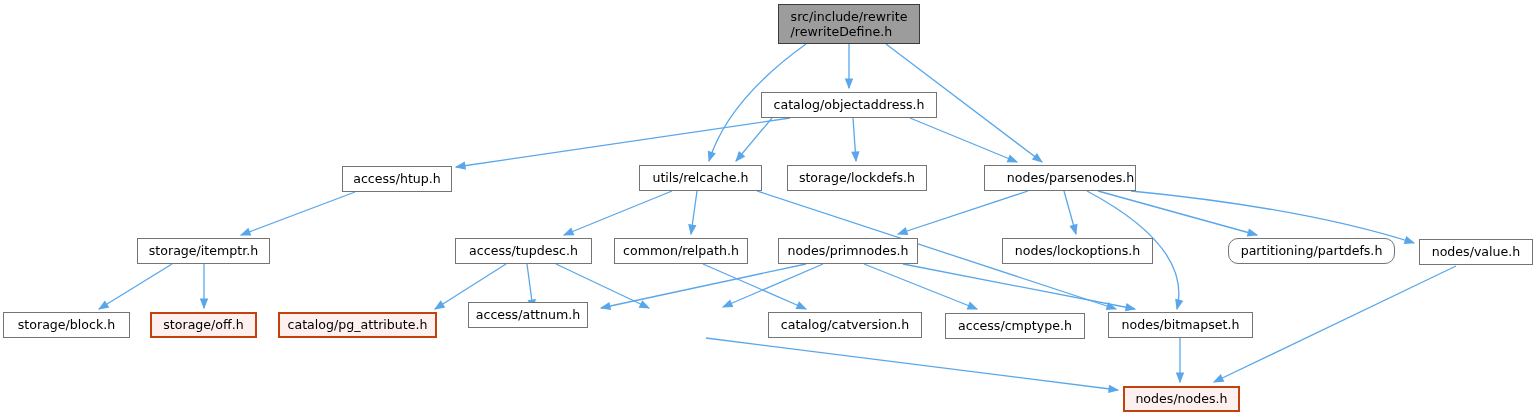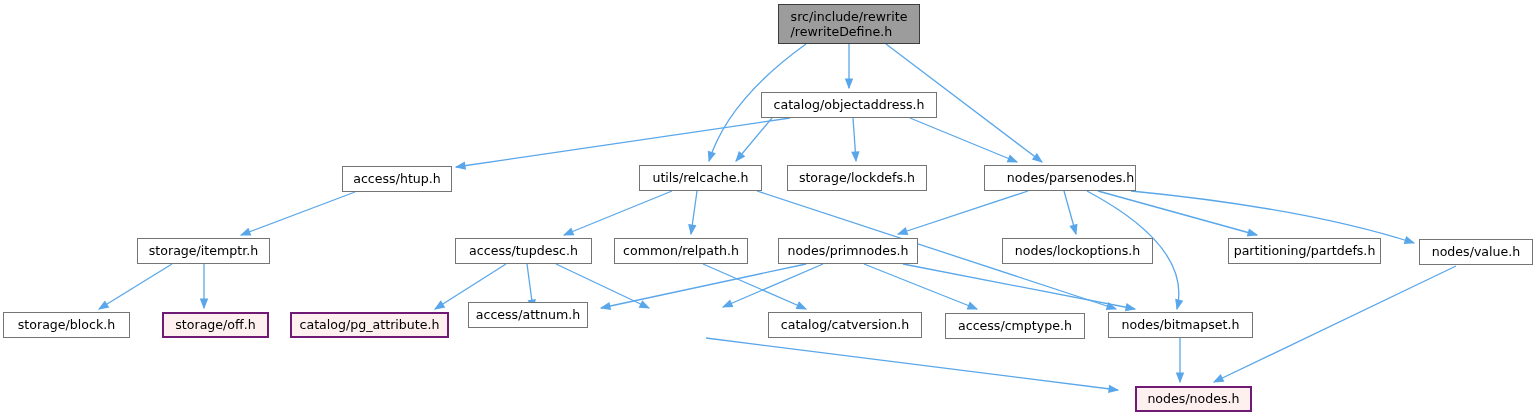--- a/index.html
+++ b/index.html
@@ -24,22 +24,21 @@
     white-space:pre-line;
     cursor:pointer;
   }
   .node.current{
     background:#9c9c9c;
     border:1px solid #3c3c3c;
     cursor:default;
   }
   .node.truncated{
     background:#fff0f0;
-    border:2px solid #701a75;
-    margin-left:12px;
+    border:2px solid #c2410c;
   }
 </style>
 </head>
 <body>
 
 <div id="graph">
   <svg id="edges" xmlns="http://www.w3.org/2000/svg">
       <defs>
         <marker id="arrow" viewBox="0 0 12 10" refX="10" refY="5" markerWidth="12" markerHeight="10" markerUnits="userSpaceOnUse" orient="auto">
           <path d="M0.5,0.8 L11.2,5 L0.5,9.2 Z" fill="#59a7ea"></path>
@@ -80,21 +79,21 @@
     <div class="node" style="left: 761px; top: 92px; width: 176px; height: 26px;">catalog/objectaddress.h</div>
     <div class="node" style="left: 342px; top: 166px; width: 110px; height: 26px;">access/htup.h</div>
     <div class="node" style="left: 639px; top: 165px; width: 123px; height: 26px;">utils/relcache.h</div>
     <div class="node" style="left: 787px; top: 165px; width: 140px; height: 26px;">storage/lockdefs.h</div>
     <div class="node" style="left: 984px; top: 165px; width: 152px; height: 26px; padding-left: 21px;">nodes/parsenodes.h</div>
     <div class="node" style="left: 137px; top: 238px; width: 133px; height: 26px;">storage/itemptr.h</div>
     <div class="node" style="left: 455px; top: 238px; width: 137px; height: 26px;">access/tupdesc.h</div>
     <div class="node" style="left: 614px; top: 238px; width: 134px; height: 26px;">common/relpath.h</div>
     <div class="node" style="left: 778px; top: 238px; width: 140px; height: 26px;">nodes/primnodes.h</div>
     <div class="node" style="left: 1002px; top: 238px; width: 151px; height: 26px;">nodes/lockoptions.h</div>
-    <div class="node" style="left: 1228px; top: 238px; width: 153px; height: 26px;">partitioning/partdefs.h</div>
+    <div class="node" style="left: 1228px; top: 238px; width: 167px; height: 26px; border-radius: 10px;">partitioning/partdefs.h</div>
     <div class="node" style="left: 1419px; top: 239px; width: 114px; height: 26px;">nodes/value.h</div>
     <div class="node" style="left: 3px; top: 312px; width: 127px; height: 26px;">storage/block.h</div>
     <div class="node truncated" style="left: 150px; top: 312px; width: 107px; height: 26px;">storage/off.h</div>
     <div class="node truncated" style="left: 278px; top: 312px; width: 159px; height: 26px;">catalog/pg_attribute.h</div>
     <div class="node" style="left: 468px; top: 302px; width: 120px; height: 26px;">access/attnum.h</div>
     <div class="node" style="left: 768px; top: 312px; width: 154px; height: 26px;">catalog/catversion.h</div>
     <div class="node" style="left: 945px; top: 313px; width: 140px; height: 26px;">access/cmptype.h</div>
     <div class="node" style="left: 1108px; top: 312px; width: 145px; height: 26px;">nodes/bitmapset.h</div>
     <div class="node truncated" style="left: 1123px; top: 386px; width: 117px; height: 26px;">nodes/nodes.h</div>
   </div>

